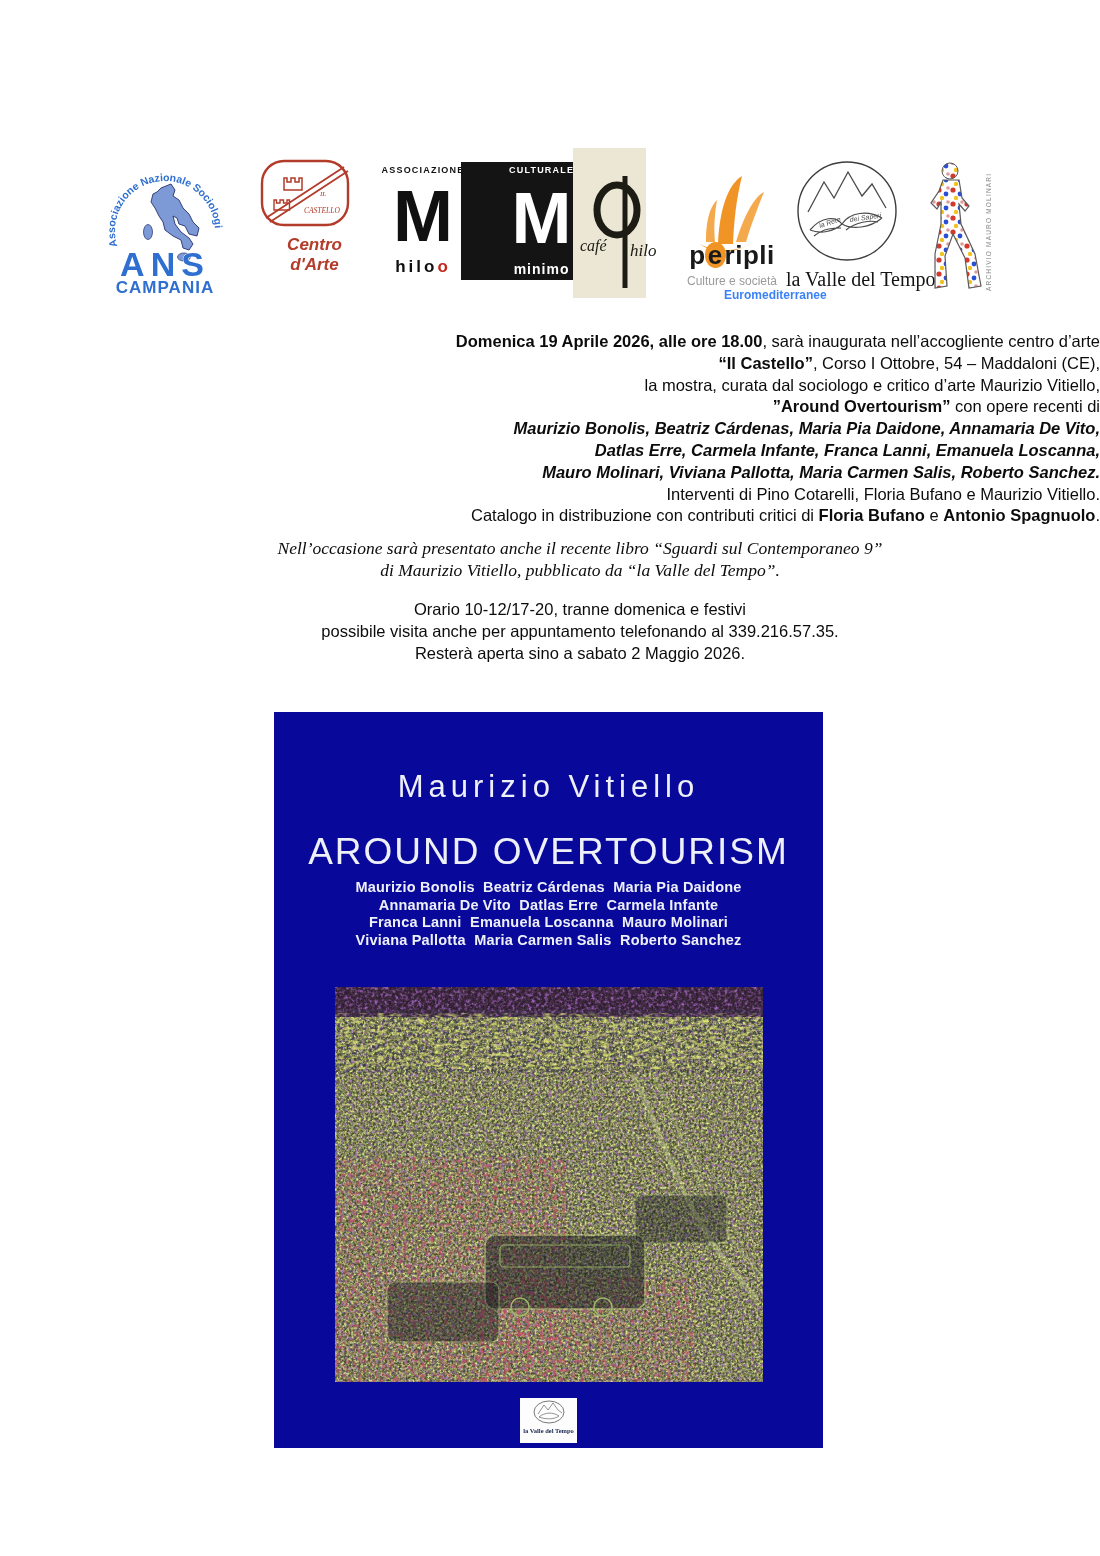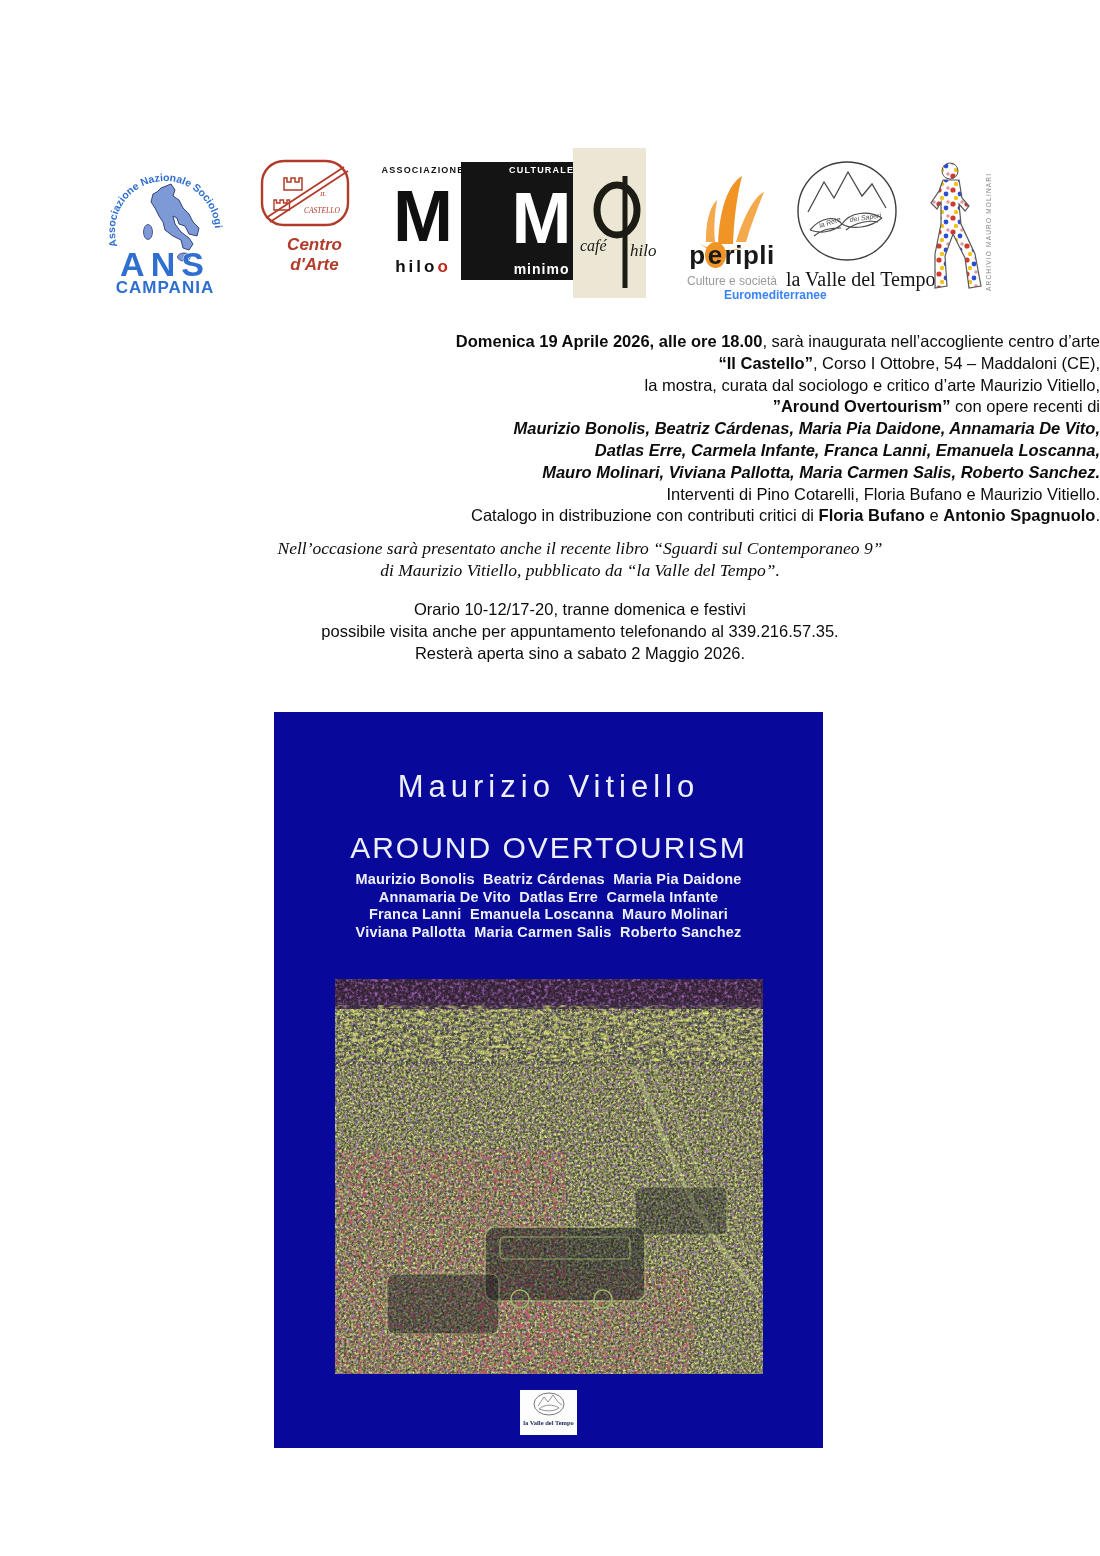--- a/index.html
+++ b/index.html
@@ -37,21 +37,21 @@
   .announce .bi{font-weight:bold; font-style:italic;}
   .b{font-weight:bold;}
   .book-note{position:absolute; left:60px; top:537px; width:1040px; text-align:center;
              font-family:"Liberation Serif",serif; font-style:italic; font-size:17.5px; line-height:22px; color:#0c0c0c;}
   .hours{position:absolute; left:60px; top:598px; width:1040px; text-align:center;
          font-size:16.5px; line-height:22px; color:#0c0c0c;}
   
   .cover{position:absolute; left:274px; top:712px; width:549px; height:736px;
          background:#08089b; text-align:center; color:#eef0f8;}
   .cover-author{margin-top:57px; font-size:31px; letter-spacing:5px; font-weight:400; white-space:nowrap;}
-  .cover-title{margin-top:26px; font-size:30px; letter-spacing:2px; font-weight:400; white-space:nowrap;}
+  .cover-title{margin-top:26px; font-size:37px; letter-spacing:2px; font-weight:400; white-space:nowrap;}
   .cover-artists{margin-top:6px; font-size:14.5px; font-weight:bold; line-height:17.5px; letter-spacing:0.2px;}
   .cover-artists div{white-space:pre;}
   .artwork{margin:38px auto 0; width:428px; height:395px; position:relative; overflow:hidden;}
   .pub-box{margin:16px auto 0; width:57px; height:45px; background:#fdfdfd;
            display:flex; flex-direction:column; align-items:center; justify-content:flex-start;}
   .pub-name{font-family:"Liberation Serif",serif; font-size:6.5px; font-weight:bold; color:#1c2a52; white-space:nowrap; margin-top:-1px;}
 </style>
 </head>
 <body>
 

